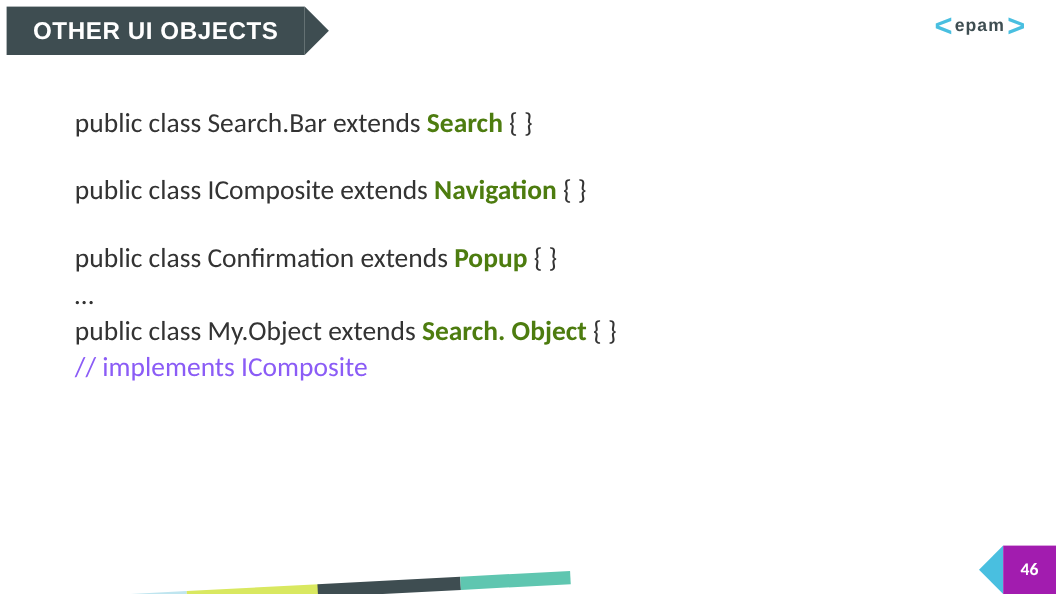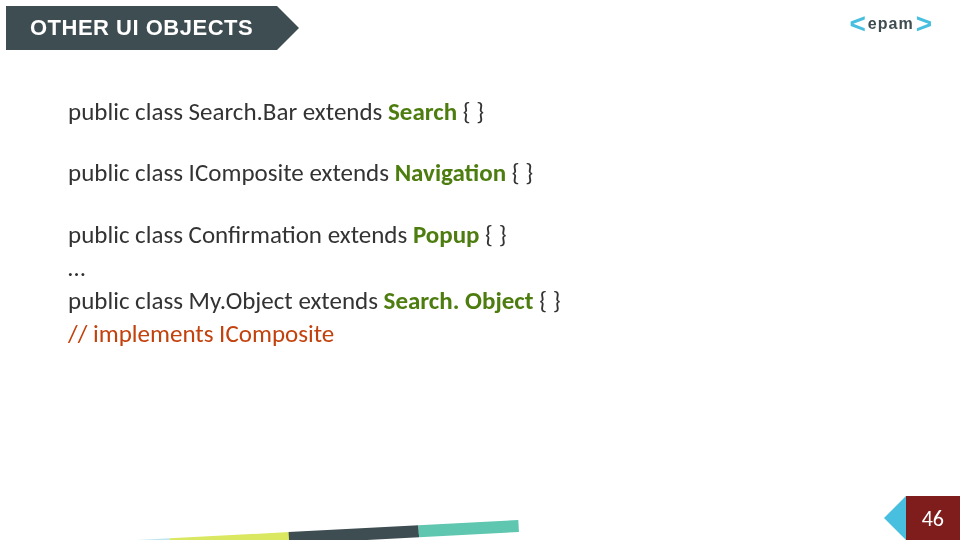--- a/index.html
+++ b/index.html
@@ -8,25 +8,25 @@
   .titlebar .chevron-dark{width:0;height:0;border-top:22px solid transparent;border-bottom:22px solid transparent;border-left:22px solid #3e4d51}
   .titlebar .lightblue{position:relative;left:-22px;width:0;height:0;border-top:22px solid transparent;border-bottom:22px solid transparent;border-left:52px solid #bfe5ef;z-index:-1}
   .logo{position:absolute;right:28px;top:10px;display:flex;align-items:center;gap:2px;color:#3e4d51;font-weight:900;font-family:"Arial Black","Segoe UI",sans-serif}
   .logo .angle{color:#49bfe0;font-size:28px;font-weight:700;line-height:1}
   .logo .word{font-size:16px;letter-spacing:1px}
   .content{position:absolute;left:68px;top:96px;font-size:25px;line-height:1.25;color:#333}
   .content p{margin:0 0 30px 0}
   .content .tight{margin:0 3px 2px 0}
   .u{text-decoration-color:#8a8a8a}
   .teal{color:#4d7c0f}
-  .grey{color:#c2410c}
+  .grey{color:#8b5cf6}
   .bold{font-weight:700}
   .pagenum{position:absolute;right:0;bottom:0;display:flex;align-items:stretch}
   .pagenum .arrow{width:0;height:0;border-top:22px solid transparent;border-bottom:22px solid transparent;border-right:22px solid #49bfe0}
-  .pagenum .box{background:#7f1d1d;color:#fff;font-weight:400;font-size:22px;display:flex;align-items:center;padding:0 16px}
+  .pagenum .box{background:#a21caf;color:#fff;font-weight:700;font-size:16px;display:flex;align-items:center;padding:0 16px}
   .decor{position:absolute;left:-10px;bottom:-10px;transform:rotate(-3deg)}
   .decor span{display:inline-block;height:12px;margin-right:-4px}
   .decor .a{width:180px;background:#bfe5ef}
   .decor .b{width:120px;background:#d9e860}
   .decor .c{width:130px;background:#3e4d51}
   .decor .d{width:100px;background:#5fc6b0}
 </style>
 </head>
 <body>
 

